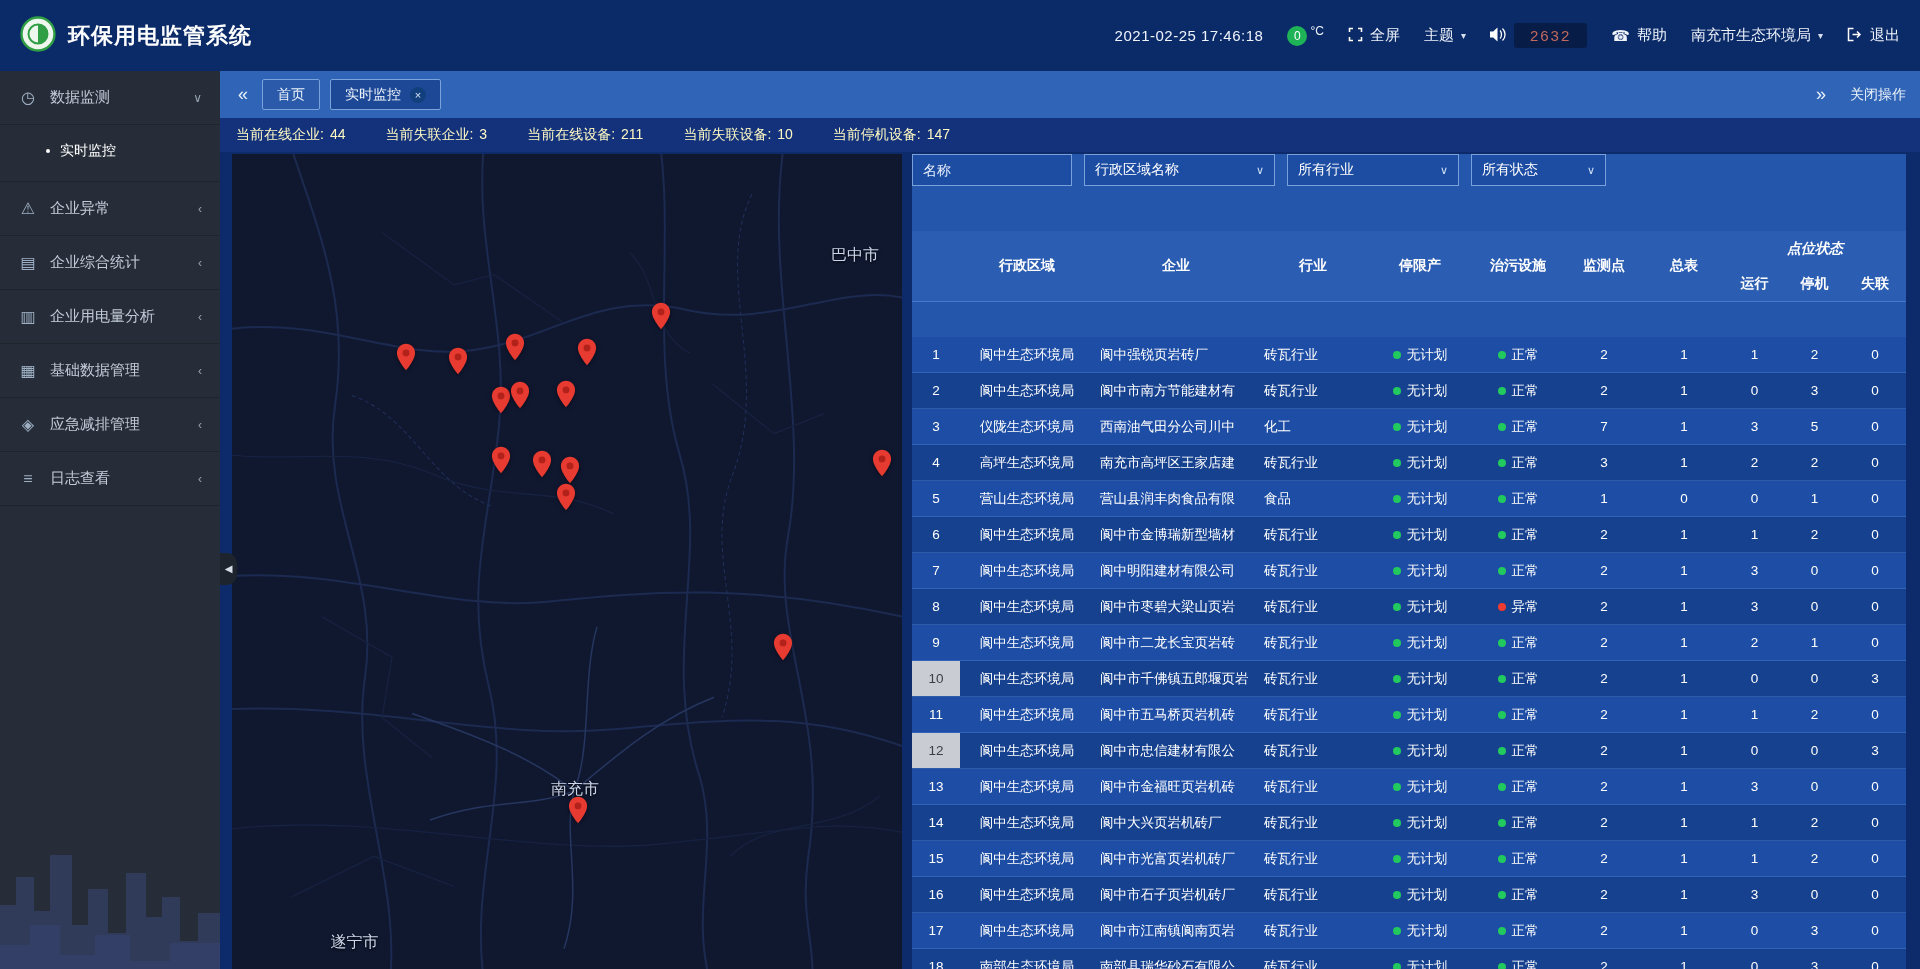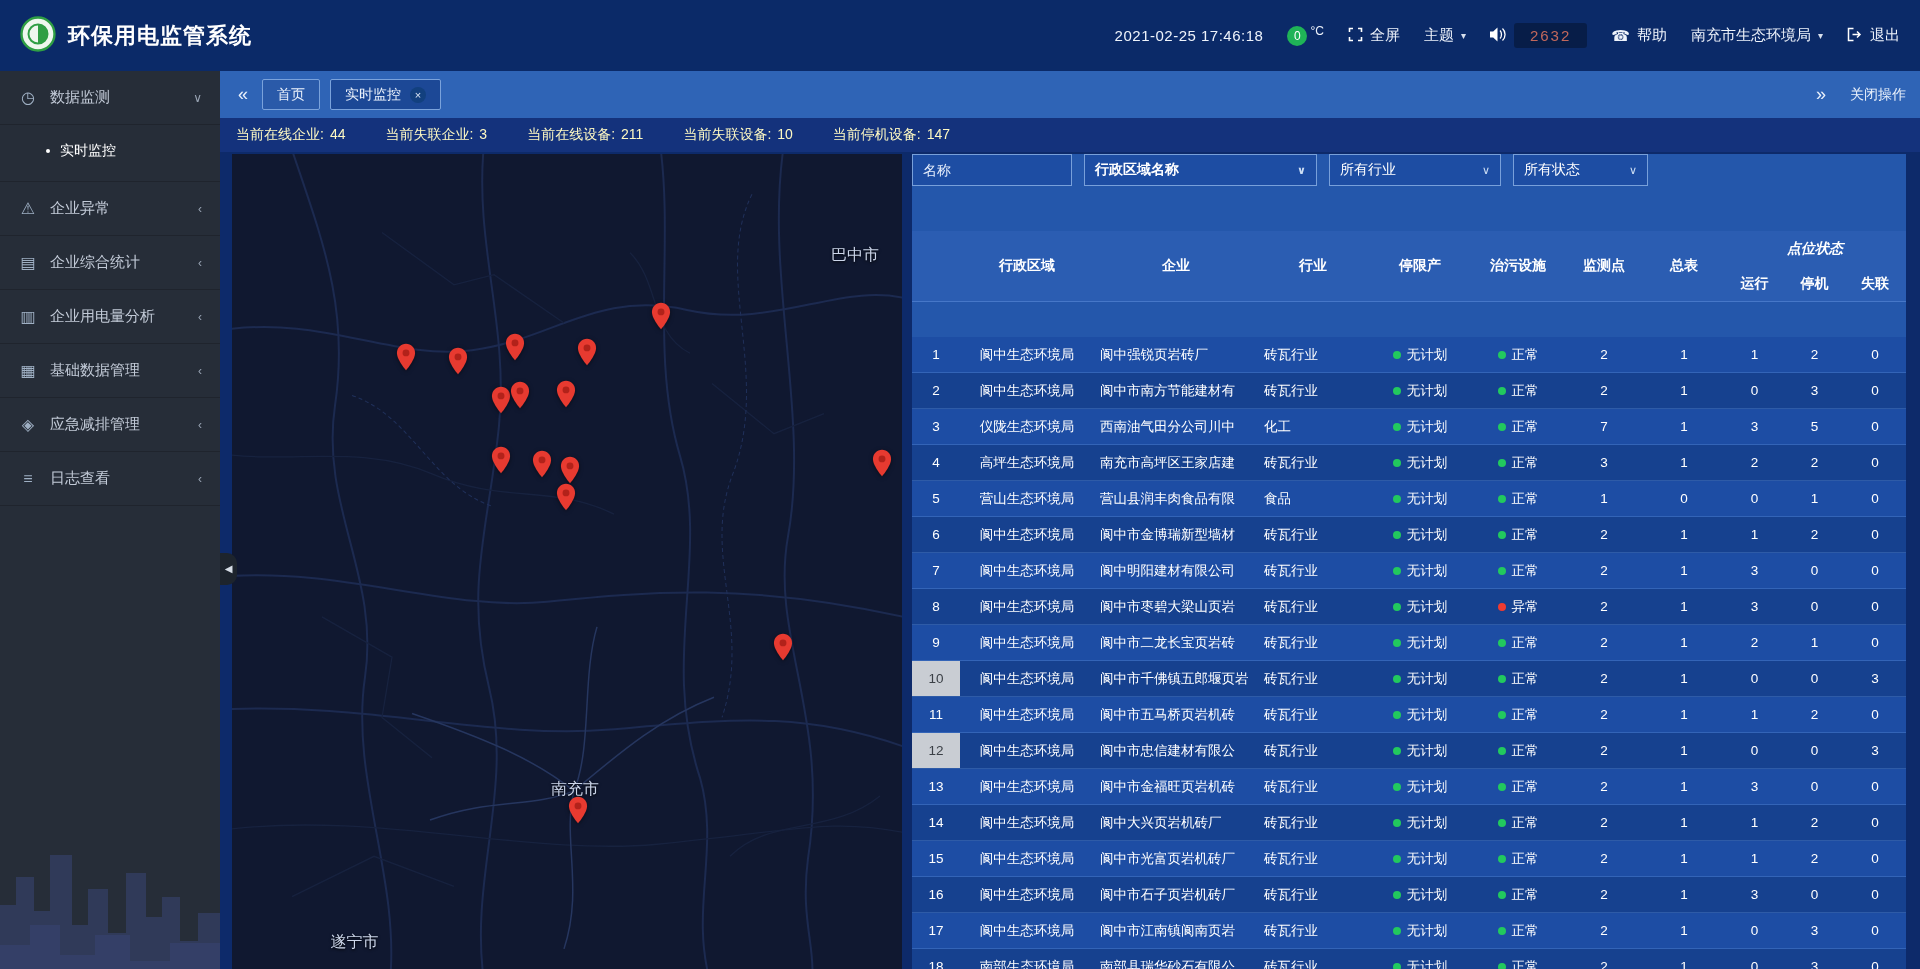--- a/index.html
+++ b/index.html
@@ -59,21 +59,21 @@
   .map-label{position:absolute;transform:translate(-50%,-50%);color:#ccd6ea;font-size:16px;text-shadow:0 1px 3px #000;white-space:nowrap;}
   .collapse-handle{position:absolute;left:0;top:calc(50% - 16px);width:17px;height:32px;background:#1d242d;color:#d6dde6;border-radius:0 10px 10px 0;display:flex;align-items:center;justify-content:center;font-size:10px;z-index:6;cursor:pointer;}
 
   
   :root{--cols:48px 134px 164px 110px 104px 92px 80px 80px 61px 59px 1fr;}
   .panel{flex:1;min-width:0;align-self:flex-start;background:#2457ab;display:flex;flex-direction:column;gap:35px;}
   .filters{display:flex;gap:12px;margin-bottom:10px;}
   .f-input{width:160px;height:32px;background:#1d4da3;border:1px solid #78a0da;color:#fff;padding:0 10px;font-size:14px;font-family:inherit;}
   .f-input::placeholder{color:#e6eefb;opacity:1;}
   .f-select{height:32px;display:flex;align-items:center;justify-content:space-between;padding:0 10px;background:#1d4da3;border:1px solid #78a0da;color:#fff;font-size:14px;cursor:pointer;}
-  .w-region{width:233px;font-weight:bold;}
+  .w-region{width:191px;}
   .w-industry{width:172px;}
   .w-status{width:135px;}
   .sel-caret{font-size:11px;color:#cfe0f5;margin-left:10px;}
   .sel-caret.dark{color:#333;}
 
   .thead{display:grid;grid-template-columns:var(--cols);grid-template-rows:35px 35px;background:#2b5db2;color:#fff;font-size:14px;font-weight:700;border-bottom:1px solid rgba(120,170,240,.35);}
   .th{grid-row:1/3;display:flex;align-items:center;justify-content:center;}
   .th-group-title{grid-row:1;grid-column:9/12;display:flex;align-items:center;justify-content:center;font-style:italic;}
   .th-sub{grid-row:2;display:flex;align-items:center;justify-content:center;}
   .th-sub.s1{grid-column:9;} .th-sub.s2{grid-column:10;} .th-sub.s3{grid-column:11;}

